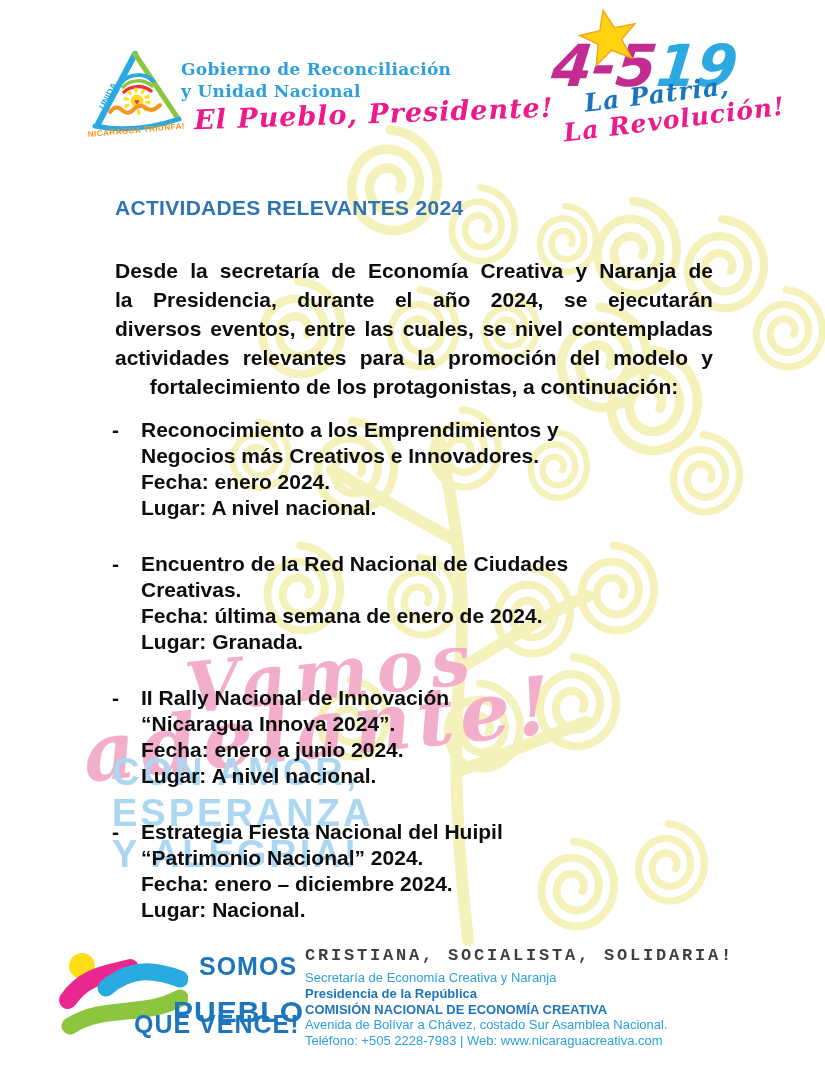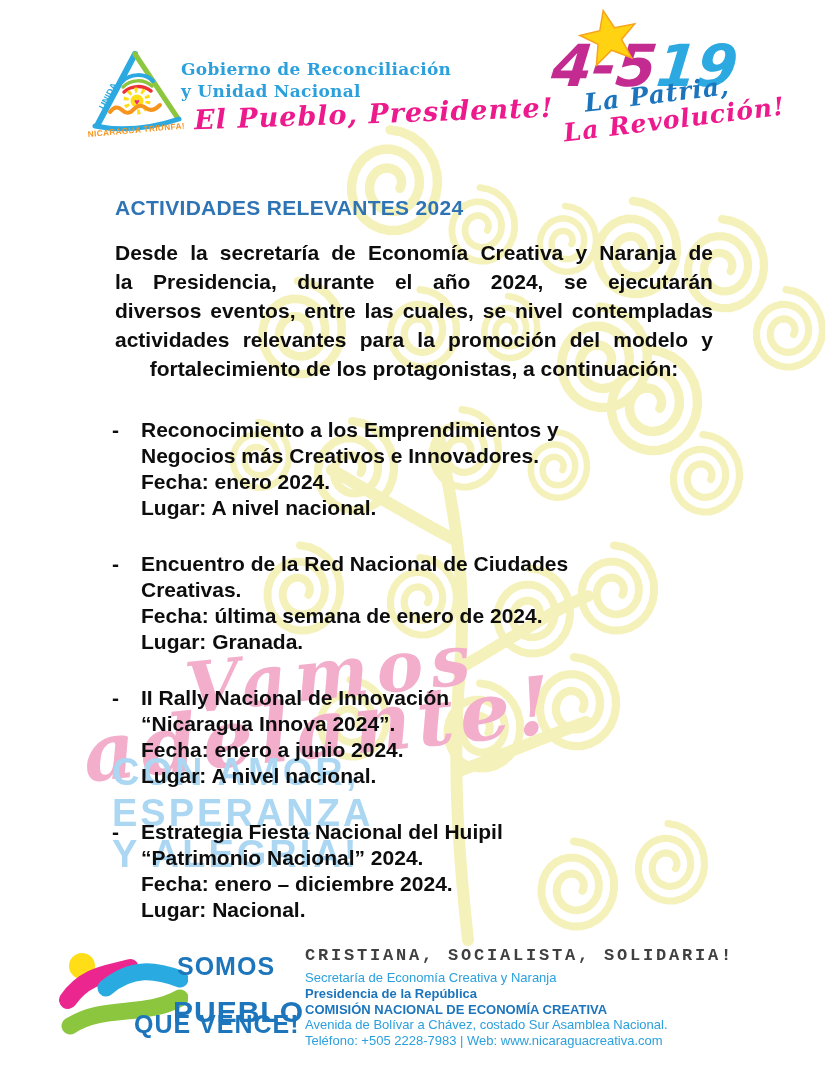--- a/index.html
+++ b/index.html
@@ -52,32 +52,32 @@
     left:584px;top:80px;font-family:"DejaVu Serif",serif;font-style:italic;font-weight:bold;
     font-size:25px;color:#1c75bc;white-space:nowrap;transform:rotate(-7deg);letter-spacing:1px;
   }
   .revolucion{
     left:563px;top:105px;font-family:"DejaVu Serif",serif;font-style:italic;font-weight:bold;
     font-size:25px;color:#ec1a8d;white-space:nowrap;transform:rotate(-7deg);letter-spacing:1px;
   }
 
   
   .doc-title{left:115px;top:196px;font-size:21px;font-weight:800;color:#2e74b5;letter-spacing:0.3px;white-space:nowrap;}
-  .intro{left:115px;top:238px;width:598px;font-size:21px;font-weight:700;color:#0d0d0d;line-height:29px;}
+  .intro{left:115px;top:256px;width:598px;font-size:21px;font-weight:700;color:#0d0d0d;line-height:29px;}
   .jline{display:flex;justify-content:space-between;height:29px;overflow:visible;white-space:nowrap;}
   .jline-last{display:block;height:29px;white-space:nowrap;text-align:center;}
 
   .doc-list{left:112px;top:417px;width:520px;list-style:none;margin:0;padding:0;}
   .doc-list li{display:flex;margin:0 0 30px 0;font-size:21px;font-weight:700;color:#0d0d0d;line-height:26px;}
   .doc-list .dash{width:29px;flex:0 0 29px;}
   .doc-list .item-text{flex:1;}
 
   
   .waves-logo{left:58px;top:946px;width:130px;height:98px;}
-  .pv1{left:177px;top:952px;font-size:25px;}
+  .pv1{left:199px;top:952px;font-size:25px;}
   .pv2{left:173px;top:979px;font-size:30px;margin-top:16px;}
   .pv3{left:134px;top:1010px;font-size:25px;}
   .pueblo-vence{
     font-weight:800;color:#1d76bc;letter-spacing:1px;white-space:nowrap;
     font-family:"Liberation Sans",sans-serif;
   }
   .slogan{
     left:305px;top:946px;font-family:"Liberation Mono",monospace;font-weight:700;
     font-size:17px;color:#404040;letter-spacing:2.8px;white-space:nowrap;
   }

